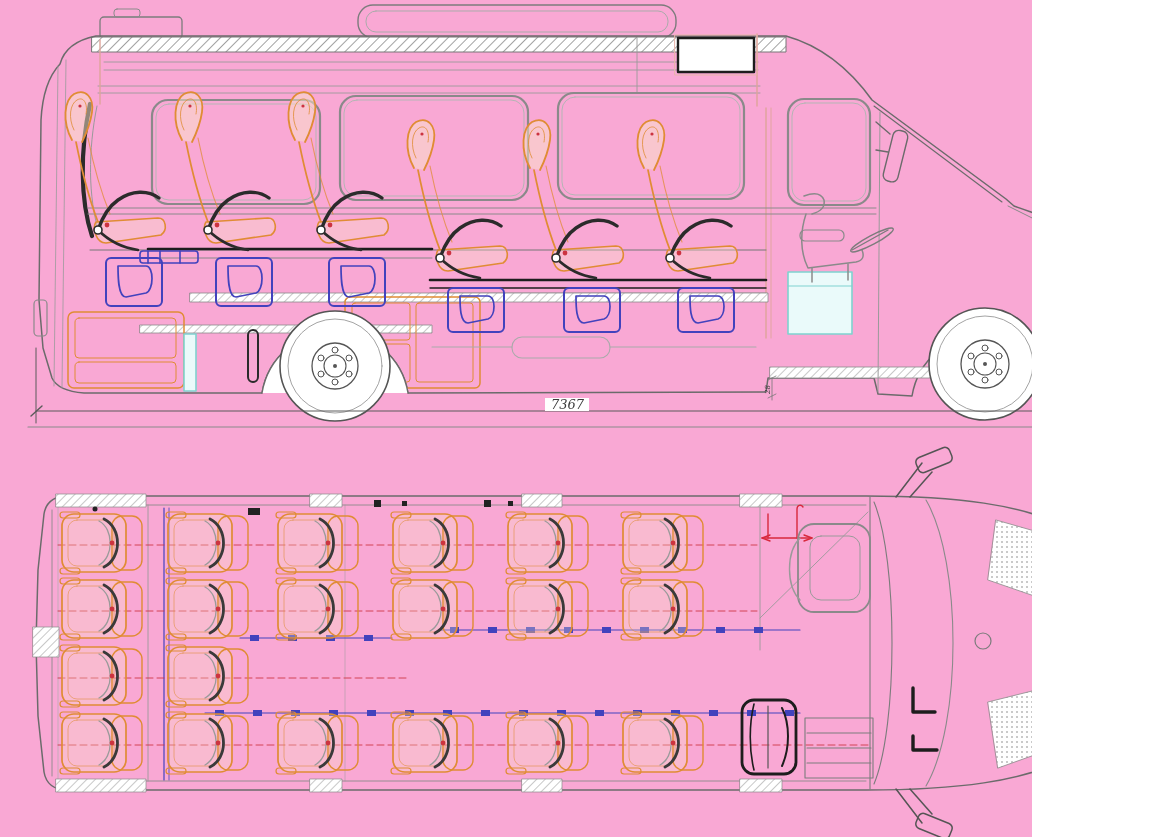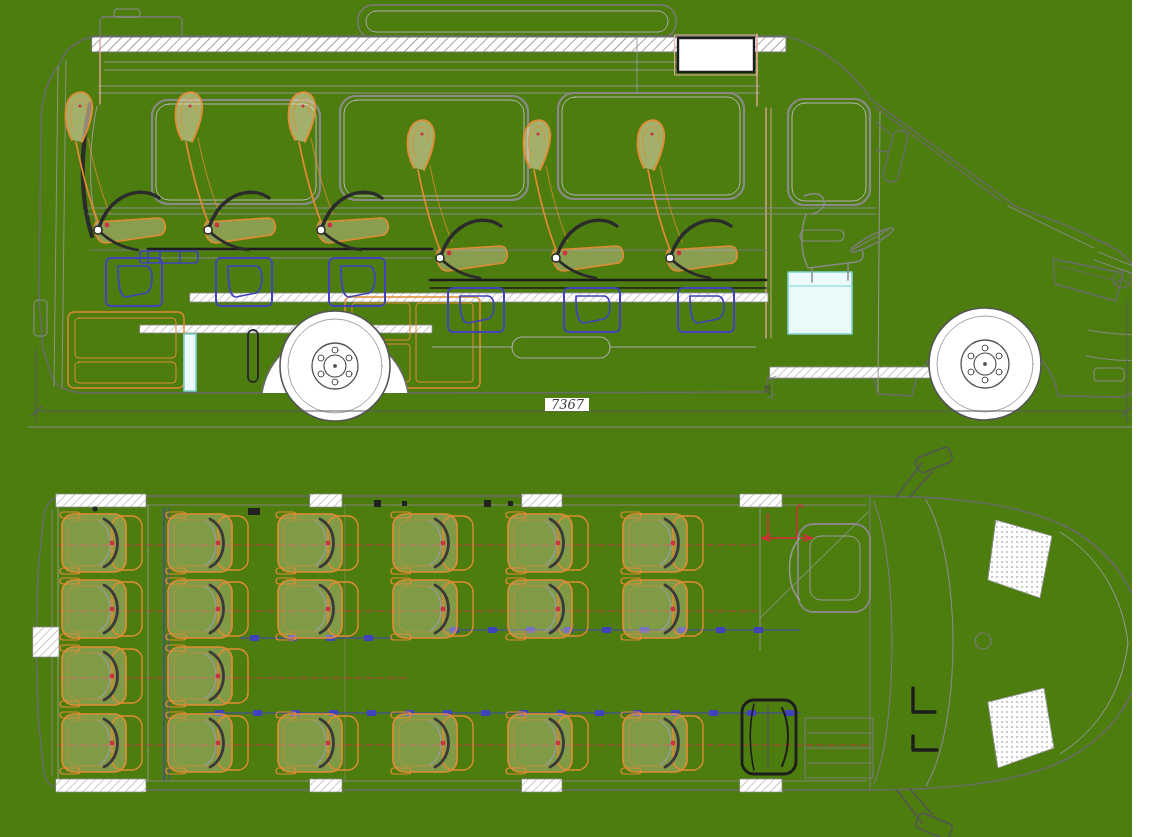--- a/index.html
+++ b/index.html
@@ -1,16 +1,16 @@
 <!DOCTYPE html>
 <html><head>
 <meta charset="utf-8">
 <style>
   html,body{margin:0;padding:0;background:#ffffff;}
-  #stage{position:relative;width:1132px;height:837px;background:#4d7c0f;overflow:hidden;
+  #stage{position:relative;width:1032px;height:837px;background:#f9a8d4;overflow:hidden;
          font-family:"DejaVu Sans", sans-serif;}
   svg{display:block;}
   text.dim{font-family:"DejaVu Serif", serif;font-style:italic;fill:#3a3a3a;}
 </style>
 </head>
 <body>
 
 <div id="stage">
 <svg id="dwg" width="1152" height="837" viewBox="0 0 1152 837">
   <defs>

